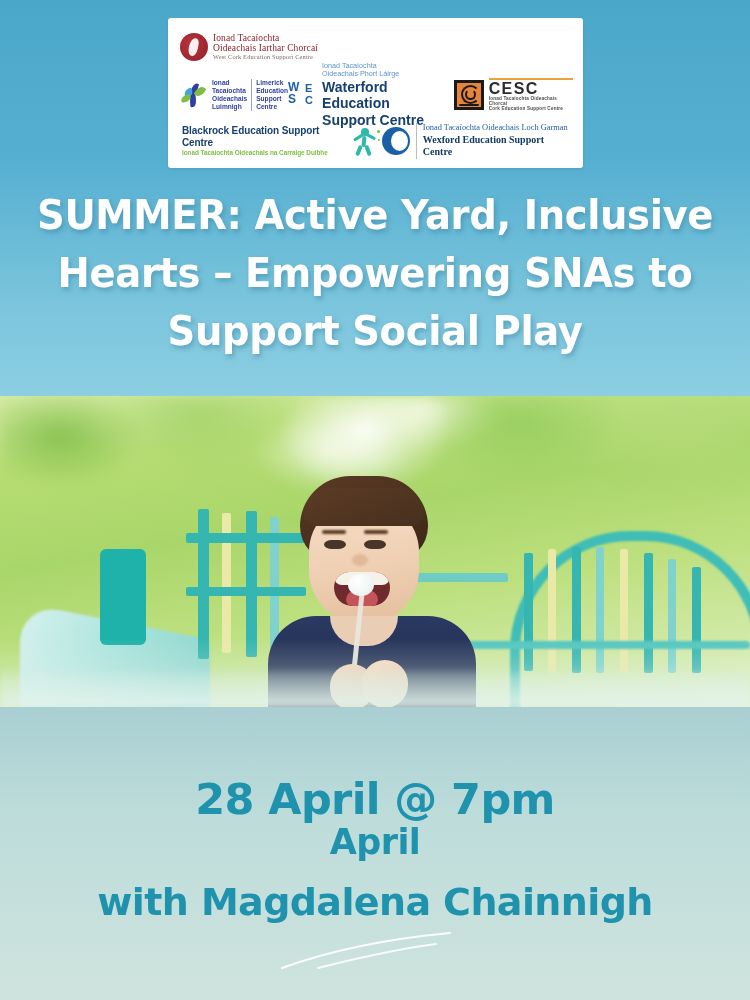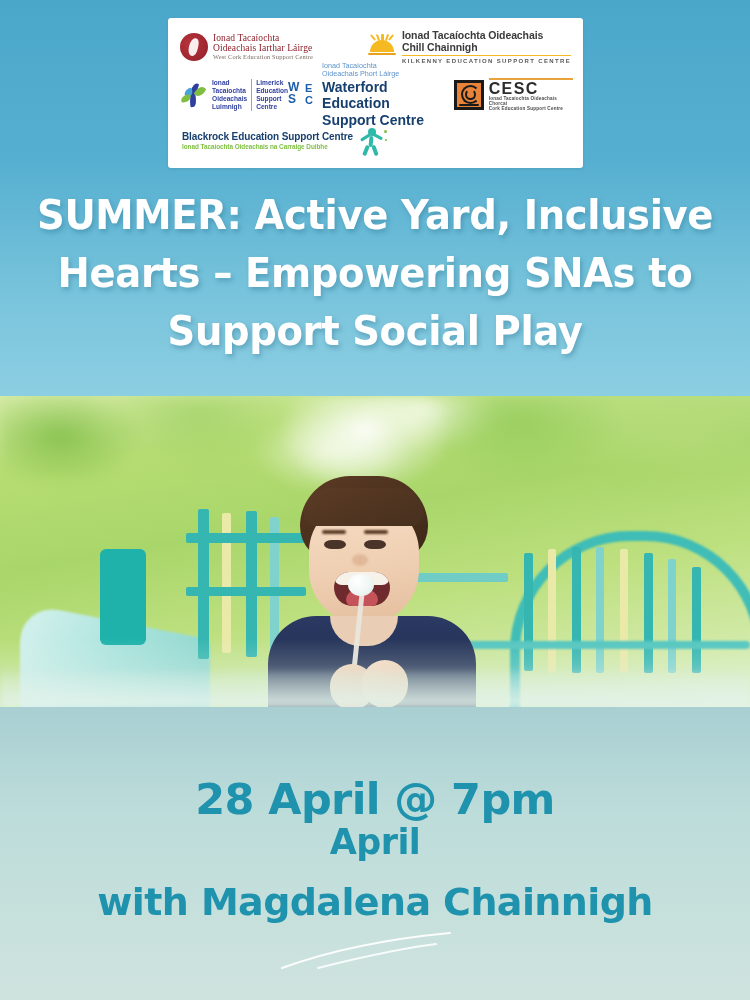--- a/index.html
+++ b/index.html
@@ -230,42 +230,25 @@
   <div class="bg-top"></div>
   <div class="bg-bottom"></div>
 
   <div class="logo-panel">
 
     <div class="logo-row logo-row-1">
       <div class="logo wc">
         <div class="wc-mark"></div>
         <div class="wc-text">
           <div class="wc-l1">Ionad Tacaíochta</div>
-          <div class="wc-l2">Oideachais Iarthar Láirge</div>
+          <div class="wc-l2">Oideachais Iarthar Chorcaí</div>
           <div class="wc-l3">West Cork Education Support Centre</div>
         </div>
       </div>
 
-      <div class="logo kk">
-        <div class="kk-sun">
-          <div class="ray r1"></div>
-            <div class="ray r2"></div>
-            <div class="ray r3"></div>
-          <div class="ray r4"></div>
-            <div class="ray r5"></div>
-          <div class="disc"></div>
-            <div class="base"></div>
-        </div>
-        <div class="kk-text">
-          <div class="kk-l1">Ionad Tacaíochta Oideachais</div>
-          <div class="kk-l2">Chill Chainnigh</div>
-          <div class="kk-rule"></div>
-          <div class="kk-l3">KILKENNY EDUCATION SUPPORT CENTRE</div>
-        </div>
-      </div>
     </div>
 
     <div class="logo-row logo-row-2">
       <div class="logo lk">
         <div class="lk-mark">
           <div class="leafA"></div>
             <div class="leafB"></div>
             <div class="leafC"></div>
           <div class="leafD"></div>
             <div class="leafE"></div>
@@ -328,20 +311,27 @@
             <div class="body"></div>
             <div class="armL"></div>
           <div class="armR"></div>
             <div class="legL"></div>
             <div class="legR"></div>
           <div class="sp1"></div>
             <div class="sp2"></div>
         </div>
       </div>
 
+      <div class="logo wx">
+        <div class="wx-mark"></div>
+        <div class="wx-text">
+          <div class="wx-l1">Ionad Tacaíochta Oideachais Loch Garman</div>
+          <div class="wx-l2">Wexford Education Support Centre</div>
+        </div>
+      </div>
     </div>
   </div>
 
   <div class="title">
     <div>SUMMER: Active Yard, Inclusive</div>
     <div>Hearts – Empowering SNAs to</div>
     <div>Support Social Play</div>
   </div>
 
   <div class="photo">

